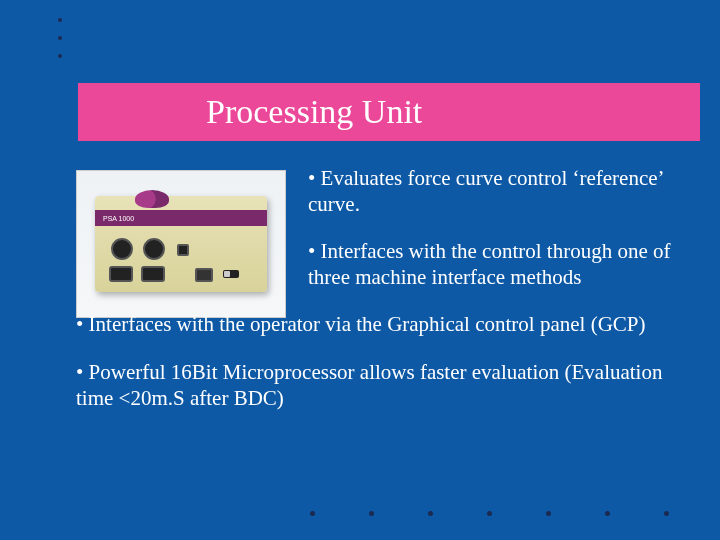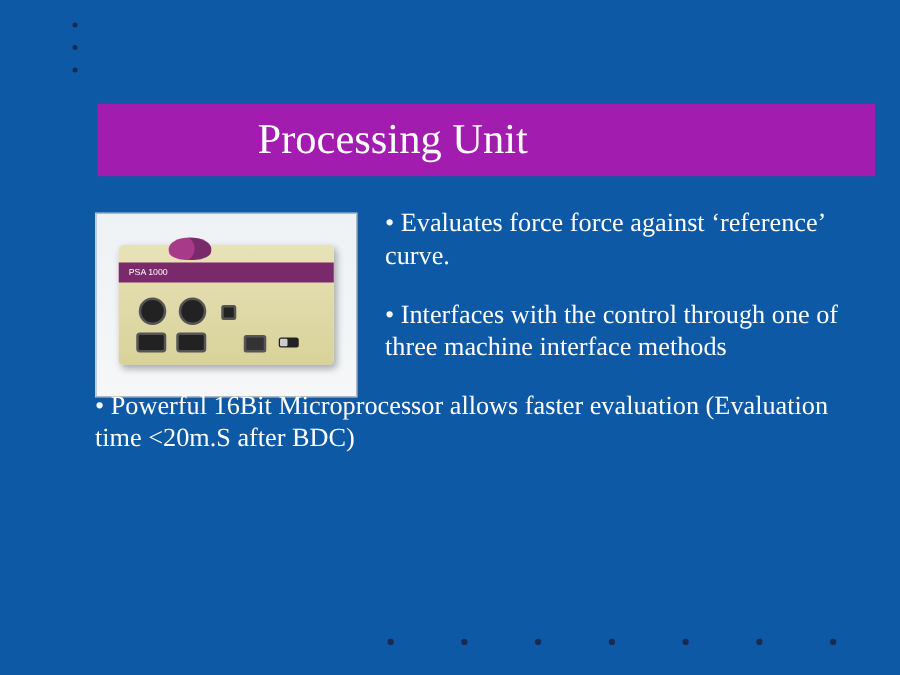--- a/index.html
+++ b/index.html
@@ -20,21 +20,21 @@
   }
   .dots-top .dot {
     width: 4px; height: 4px; border-radius: 50%; background: #1a2a50;
   }
   .title-bar {
     position: absolute;
     top: 83px;
     left: 78px;
     width: 622px;
     height: 58px;
-    background: #a21caf;
+    background: #ec4899;
     display: flex;
     align-items: center;
     padding-left: 128px;
   }
   .title-bar h1 {
     color: #fff;
     font-weight: normal;
     font-size: 34px;
     font-family: Georgia, serif;
   }
@@ -141,23 +141,24 @@
     <div class="port p3"></div>
     <div class="port p4"></div>
     <div class="port p5"></div>
     <div class="port p6"></div>
     <div class="sw"></div>
   </div>
 </div>
 
 <div class="content">
   <div class="right-col">
-    <div class="bullet">• Evaluates force force against ‘reference’ curve.</div>
+    <div class="bullet">• Evaluates force curve control ‘reference’ curve.</div>
     <div class="bullet">• Interfaces with the control through one of three machine interface methods</div>
   </div>
+  <div class="bullet full">• Interfaces with the operator via the Graphical control panel (GCP)</div>
   <div class="bullet full">• Powerful 16Bit Microprocessor allows faster evaluation (Evaluation time &lt;20m.S after BDC)</div>
 </div>
 
 <div class="dots-bottom">
   <div class="dot"></div>
   <div class="dot"></div>
   <div class="dot"></div>
   <div class="dot"></div>
   <div class="dot"></div>
   <div class="dot"></div>

